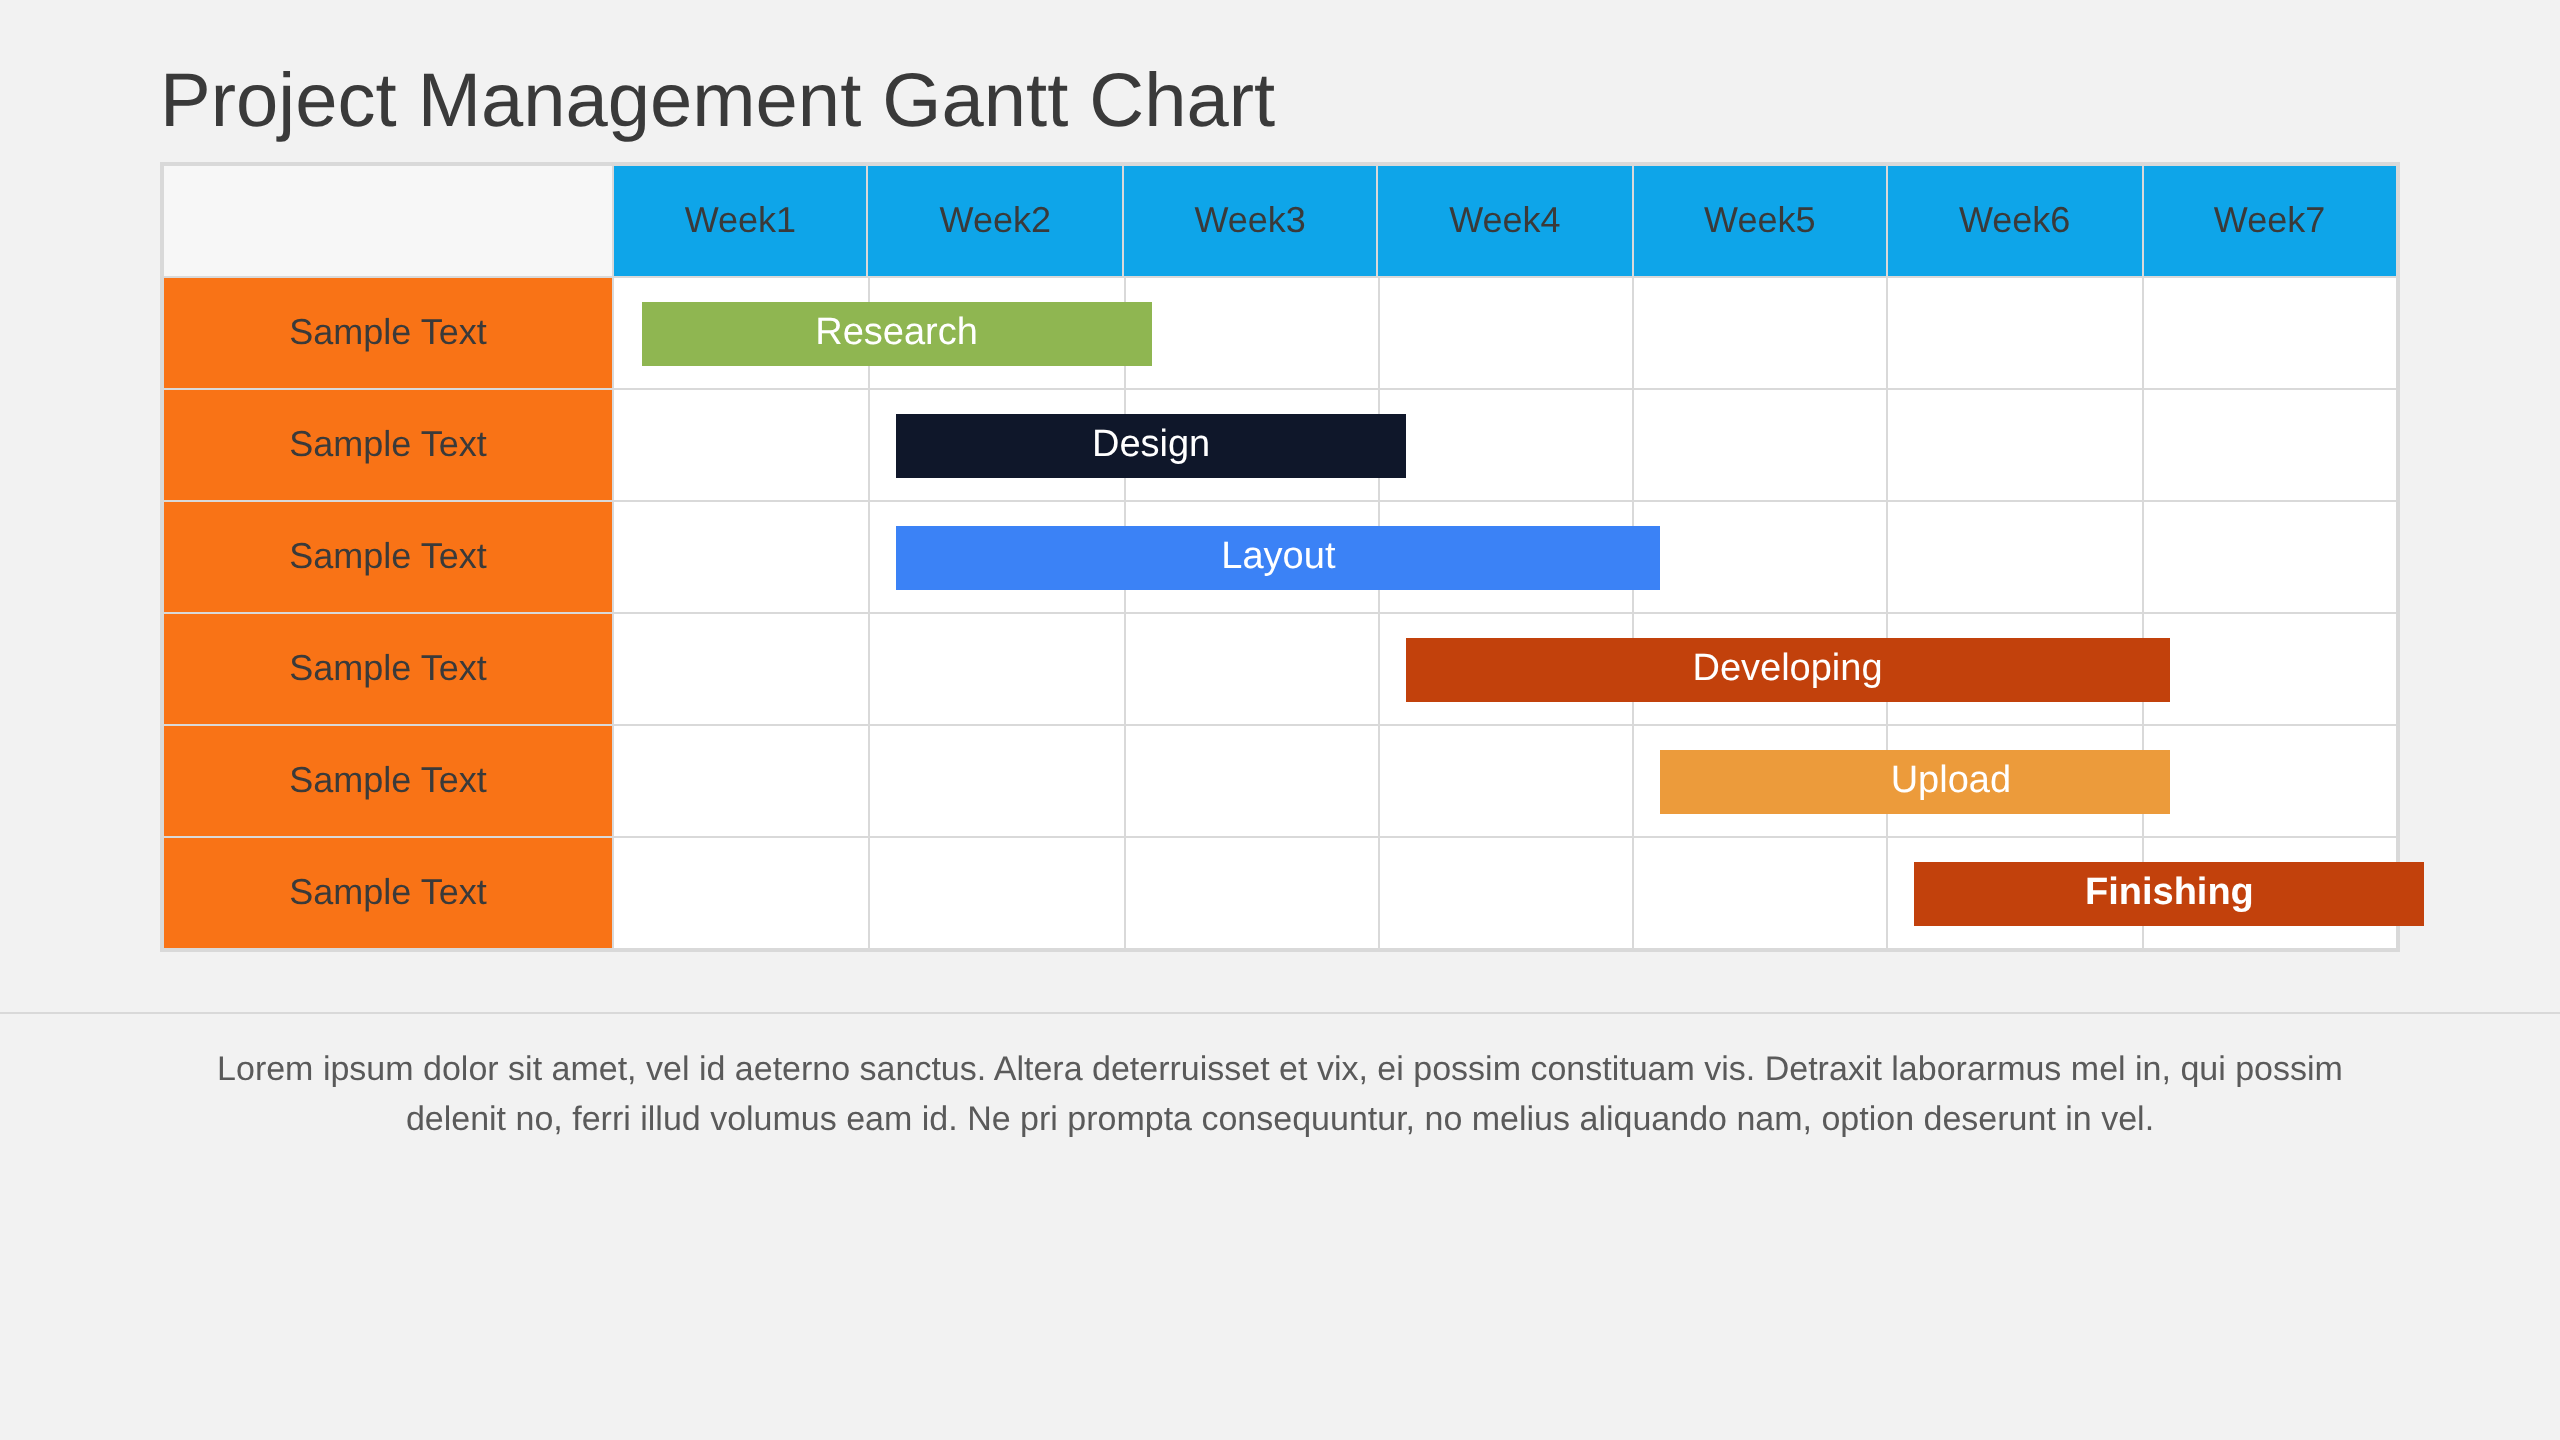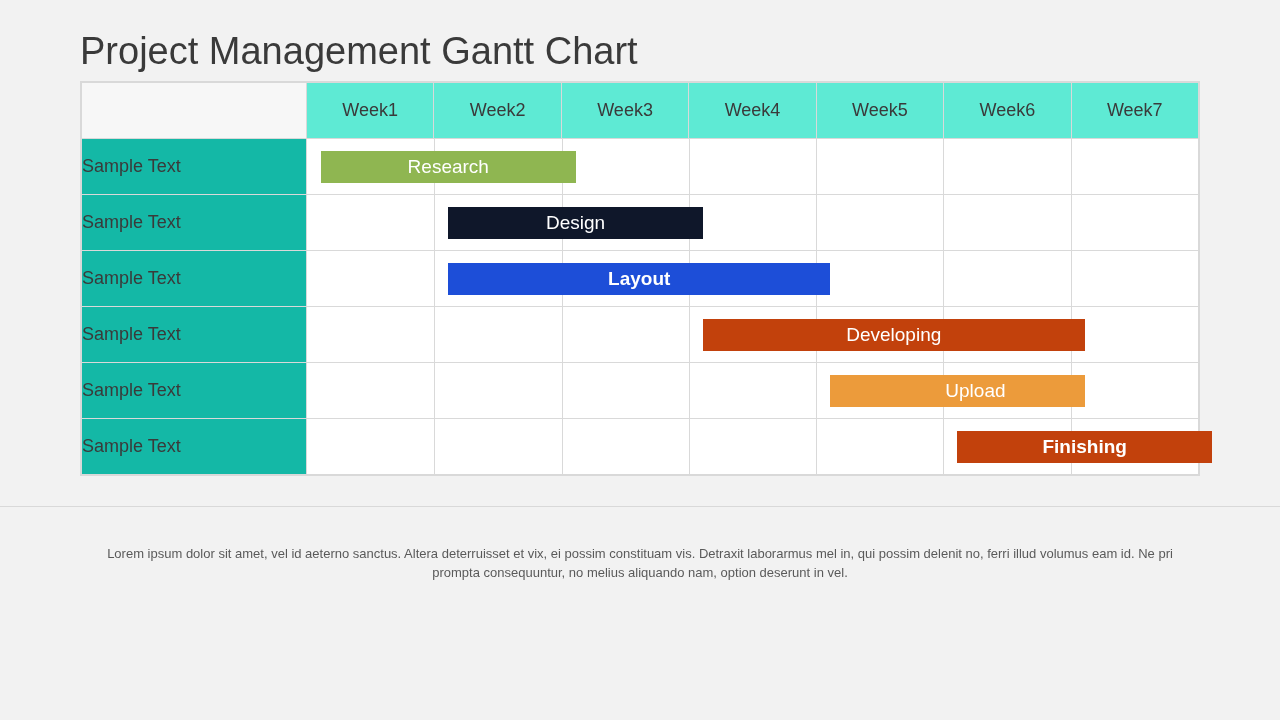--- a/index.html
+++ b/index.html
@@ -34,28 +34,29 @@
     .gantt-table th, .gantt-table td {
       border: 1px solid #d9d9d9;
       height: 56px;
       font-weight: 400;
       font-size: 18px;
       color: #3a3a3a;
       position: relative;
       padding: 0;
     }
     .gantt-table thead th {
-      background: #5eead4;
+      background: #0ea5e9;
       text-align: center;
     }
     .gantt-table thead th.corner {
       background: #f7f7f7;
     }
     .row-label {
-      background: #14b8a6;
+      background: #f97316;
+      text-align: center;
     }
     .cells-holder {
       position: relative;
       padding: 0;
     }
     .cells-grid {
       position: absolute;
       inset: 0;
       display: grid;
       grid-template-columns: repeat(7, 1fr);
@@ -71,26 +72,26 @@
       transform: translateY(-50%);
       height: 32px;
       line-height: 32px;
       color: #fff;
       text-align: center;
       font-size: 19px;
       white-space: nowrap;
       margin-left: 14px;
     }
     .footer-text {
-      font-size: 13px;
+      font-size: 17px;
       color: #5a5a5a;
       text-align: center;
       line-height: 1.45;
       padding: 0 20px;
-      margin-top: 38px;
+      margin-top: 16px;
     }
     hr.sep {
       border: none;
       border-top: 1px solid #d9d9d9;
       margin: 30px -80px 0 -80px;
     }
   </style>
 </head>
 <body>
 
@@ -157,21 +158,21 @@
             <td class="cells-holder" colspan="7">
               <div class="cells-grid">
                 <div></div>
                 <div></div>
                 <div></div>
                 <div></div>
                 <div></div>
                 <div></div>
                 <div></div>
               </div>
-              <div class="bar" style="left: 14.2857%; width: 42.8571%; background: #1d4ed8; font-weight: bold;">Layout</div>
+              <div class="bar" style="left: 14.2857%; width: 42.8571%; background: #3b82f6;">Layout</div>
             </td>
           </tr>
           <tr>
             <td class="row-label">Sample Text</td>
             <td class="cells-holder" colspan="7">
               <div class="cells-grid">
                 <div></div>
                 <div></div>
                 <div></div>
                 <div></div>

